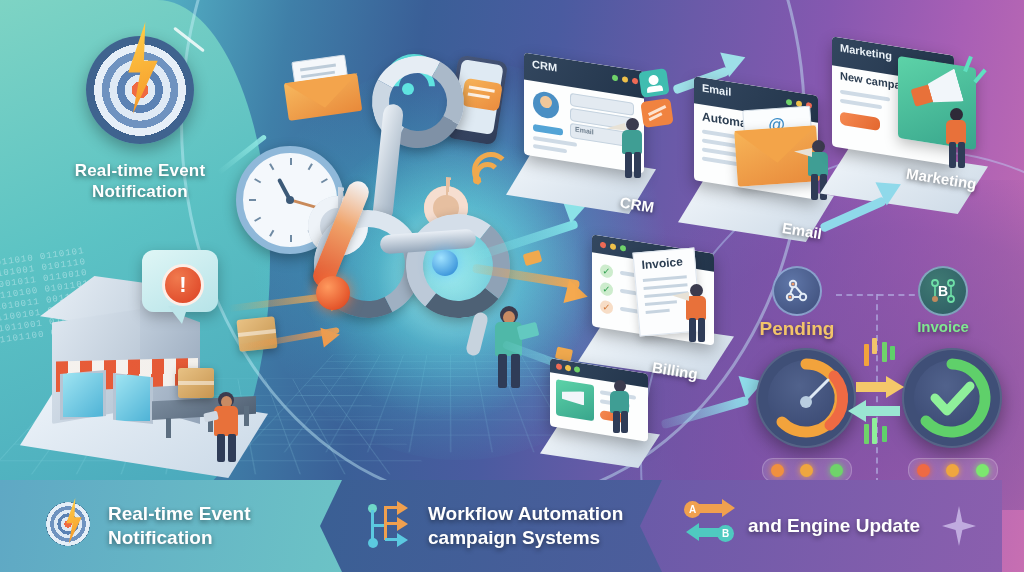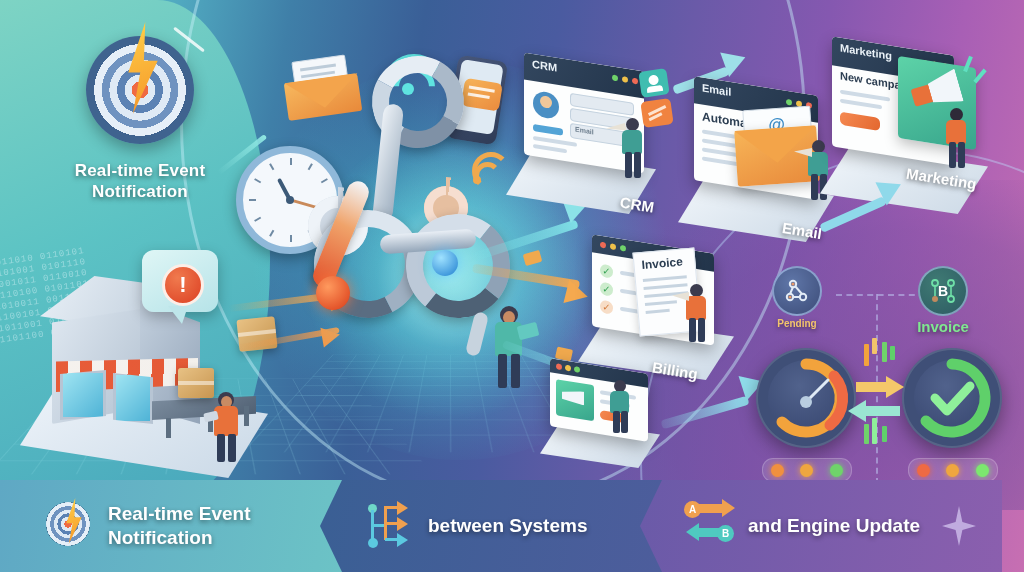--- a/index.html
+++ b/index.html
@@ -490,21 +490,21 @@
   <div class="badge-circ" style="left:772px;top:266px;width:46px;height:46px;background:radial-gradient(circle at 38% 32%,#5f76a8,#3c4c78);">
     <svg width="26" height="26" viewBox="0 0 26 26">
       <circle cx="9" cy="6" r="3.2" fill="none" stroke="#e2ecf7" stroke-width="2"></circle>
       <circle cx="6" cy="19" r="3.2" fill="none" stroke="#e2ecf7" stroke-width="2"></circle>
       <circle cx="19" cy="19" r="3.2" fill="none" stroke="#e2ecf7" stroke-width="2"></circle>
       <path d="M9 9 L6 16 M11 8 L18 16 M9 19 L16 19" stroke="#e2ecf7" stroke-width="2" fill="none"></path>
       <circle cx="9" cy="6" r="1.6" fill="#e89a6a"></circle>
       <circle cx="6" cy="19" r="1.6" fill="#e89a6a"></circle>
     </svg>
   </div>
-  <div class="lbl" style="left:758px;top:318px;width:78px;text-align:center;font-size:10px;color:#f2c46a;">Pending</div>
+  <div class="lbl" style="left:758px;top:318px;width:78px;text-align:center;font-size:19px;color:#f2c46a;">Pending</div>
 
   <div class="badge-circ" style="left:918px;top:266px;width:46px;height:46px;background:radial-gradient(circle at 38% 32%,#3f7a74,#2d5b62);">
     <svg width="30" height="30" viewBox="0 0 30 30">
       <circle cx="7" cy="7" r="3" fill="none" stroke="#6fe0a8" stroke-width="1.8"></circle>
       <circle cx="23" cy="7" r="3" fill="none" stroke="#6fe0a8" stroke-width="1.8"></circle>
       <circle cx="7" cy="23" r="3" fill="#c08a5e"></circle>
       <circle cx="23" cy="23" r="3" fill="none" stroke="#6fe0a8" stroke-width="1.8"></circle>
       <path d="M7 10 L7 20 M23 10 L23 20" stroke="#6fe0a8" stroke-width="1.6"></path>
       <text x="15" y="20" text-anchor="middle" font-size="14" font-weight="bold" fill="#ffffff" font-family="Liberation Sans, sans-serif">B</text>
     </svg>
@@ -576,21 +576,22 @@
         <div style="position:absolute;left:8px;top:24px;width:14px;height:3px;background:#5bc9e0;"></div>
         <div style="position:absolute;left:20px;top:6px;width:3px;height:34px;background:#f0a04e;"></div>
         <div style="position:absolute;left:21px;top:6px;width:14px;height:3px;background:#f0a04e;"></div>
         <div style="position:absolute;left:21px;top:22px;width:14px;height:3px;background:#f0a04e;"></div>
         <div style="position:absolute;left:21px;top:38px;width:14px;height:3px;background:#5bc9e0;"></div>
         <div style="position:absolute;left:33px;top:1px;width:0;height:0;border-top:7px solid transparent;border-bottom:7px solid transparent;border-left:11px solid #f0a04e;"></div>
         <div style="position:absolute;left:33px;top:17px;width:0;height:0;border-top:7px solid transparent;border-bottom:7px solid transparent;border-left:11px solid #f0a04e;"></div>
         <div style="position:absolute;left:33px;top:33px;width:0;height:0;border-top:7px solid transparent;border-bottom:7px solid transparent;border-left:11px solid #5bc9e0;"></div>
       </div>
       <div class="cap-txt">
-        <div>between Systems</div>
+        <div>Workflow Automation</div>
+        <div>campaign Systems</div>
       </div>
     </div>
 
     <div class="cap cap3">
       <div class="cap-ico">
         <div style="position:absolute;left:10px;top:4px;width:32px;height:9px;background:#f0a04e;"></div>
         <div style="position:absolute;left:38px;top:-1px;width:0;height:0;border-top:9px solid transparent;border-bottom:9px solid transparent;border-left:13px solid #f0a04e;"></div>
         <div style="position:absolute;left:0;top:1px;width:17px;height:17px;border-radius:50%;background:#f0a04e;color:#fff;font-size:10px;font-weight:bold;text-align:center;line-height:17px;">A</div>
         <div style="position:absolute;left:10px;top:28px;width:32px;height:9px;background:#4fc9c0;"></div>
         <div style="position:absolute;left:2px;top:23px;width:0;height:0;border-top:9px solid transparent;border-bottom:9px solid transparent;border-right:13px solid #4fc9c0;"></div>

